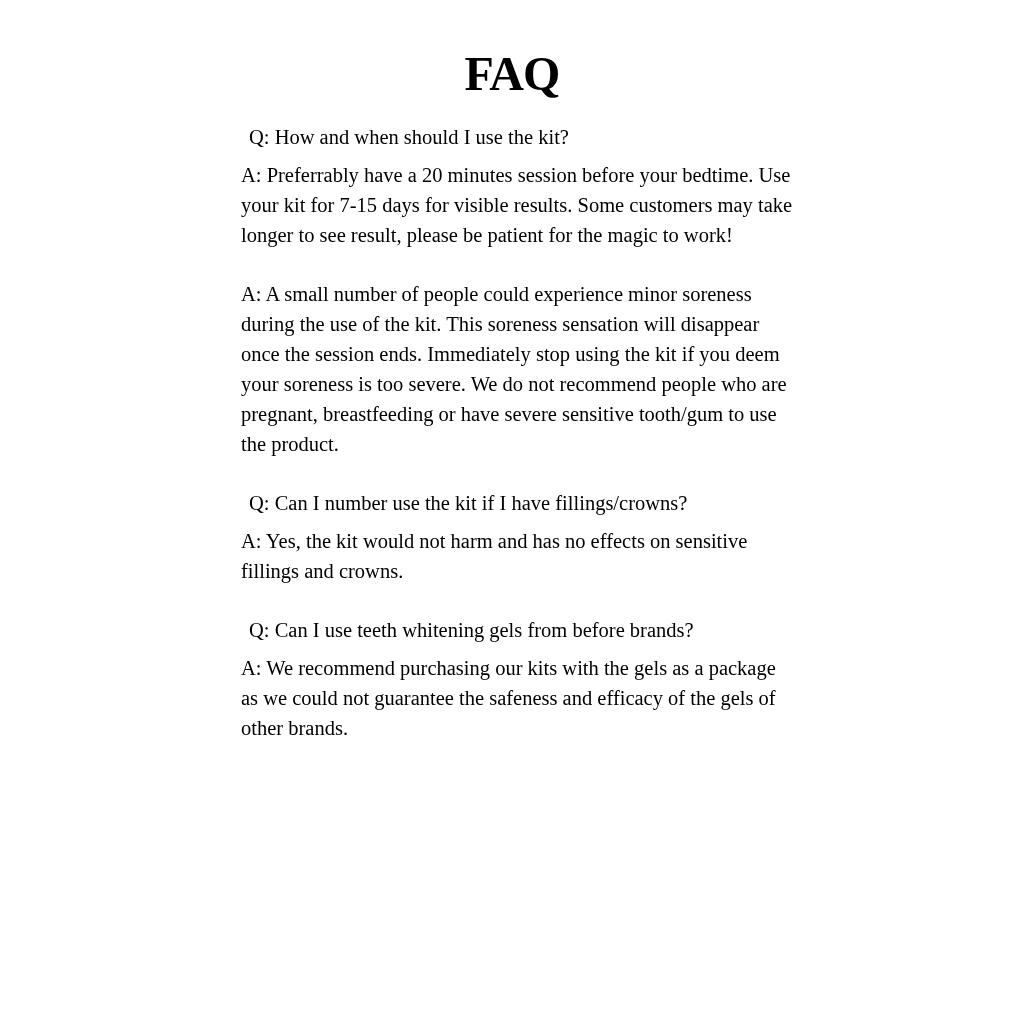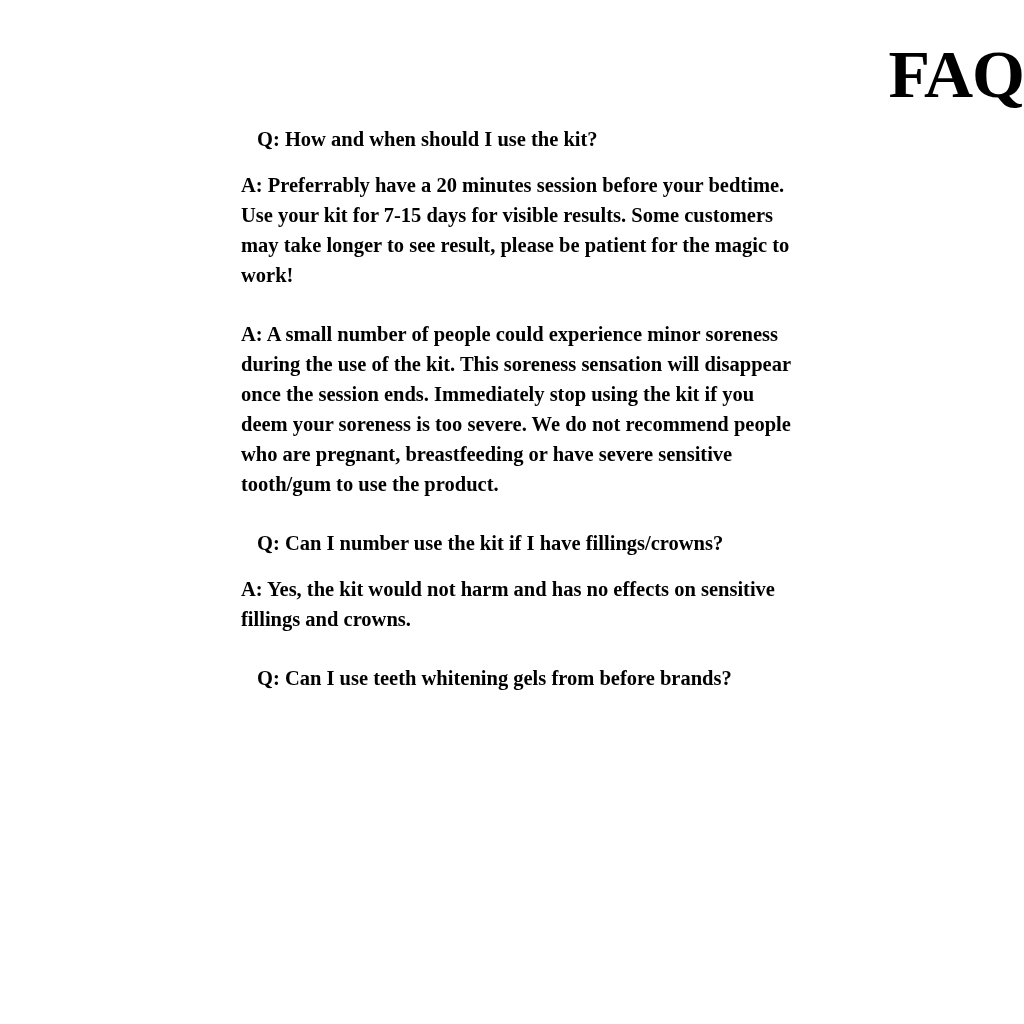--- a/index.html
+++ b/index.html
@@ -12,43 +12,43 @@
     width: 1024px;
     height: 1024px;
     background: #ffffff;
     overflow: hidden;
     color: #000000;
     font-family: "Liberation Serif", serif;
   }
   .title {
     margin: 0;
     padding-top: 40px;
-    text-align: right;
-    font-size: 68px;
+    text-align: center;
+    font-size: 48px;
     line-height: 68px;
     font-weight: bold;
     letter-spacing: -1px;
     color: #000000;
   }
   .content {
     margin: 14px 0 0 241px;
     width: 556px;
     font-size: 20.5px;
     line-height: 30px;
   }
   .qa {
     margin: 0 0 29px 0;
   }
   .question {
-    margin: 16px;
-    font-weight: bold;
+    margin: 8px;
+    font-weight: normal;
   }
   .answer {
     margin: 0;
-    font-weight: bold;
+    font-weight: normal;
   }
 </style>
 </head>
 <body>
 
 <div class="page">
 
   <h1 class="title">FAQ</h1>
 
   <div class="content">
@@ -65,16 +65,17 @@
       <p class="answer">A: A small number of people could experience minor soreness during the use of the kit. This soreness sensation will disappear once the session ends. Immediately stop using the kit if you deem your soreness is too severe. We do not recommend people who are pregnant, breastfeeding or have severe sensitive tooth/gum to use the product.</p>
     </section>
 
     <section class="qa">
       <p class="question">Q: Can I number use the kit if I have fillings/crowns?</p>
       <p class="answer">A: Yes, the kit would not harm and has no effects on sensitive fillings and crowns.</p>
     </section>
 
     <section class="qa">
       <p class="question">Q: Can I use teeth whitening gels from before brands?</p>
+      <p class="answer">A: We recommend purchasing our kits with the gels as a package as we could not guarantee the safeness and efficacy of the gels of other brands.</p>
     </section>
 
   </div>
 </div>
 
 </body></html>

